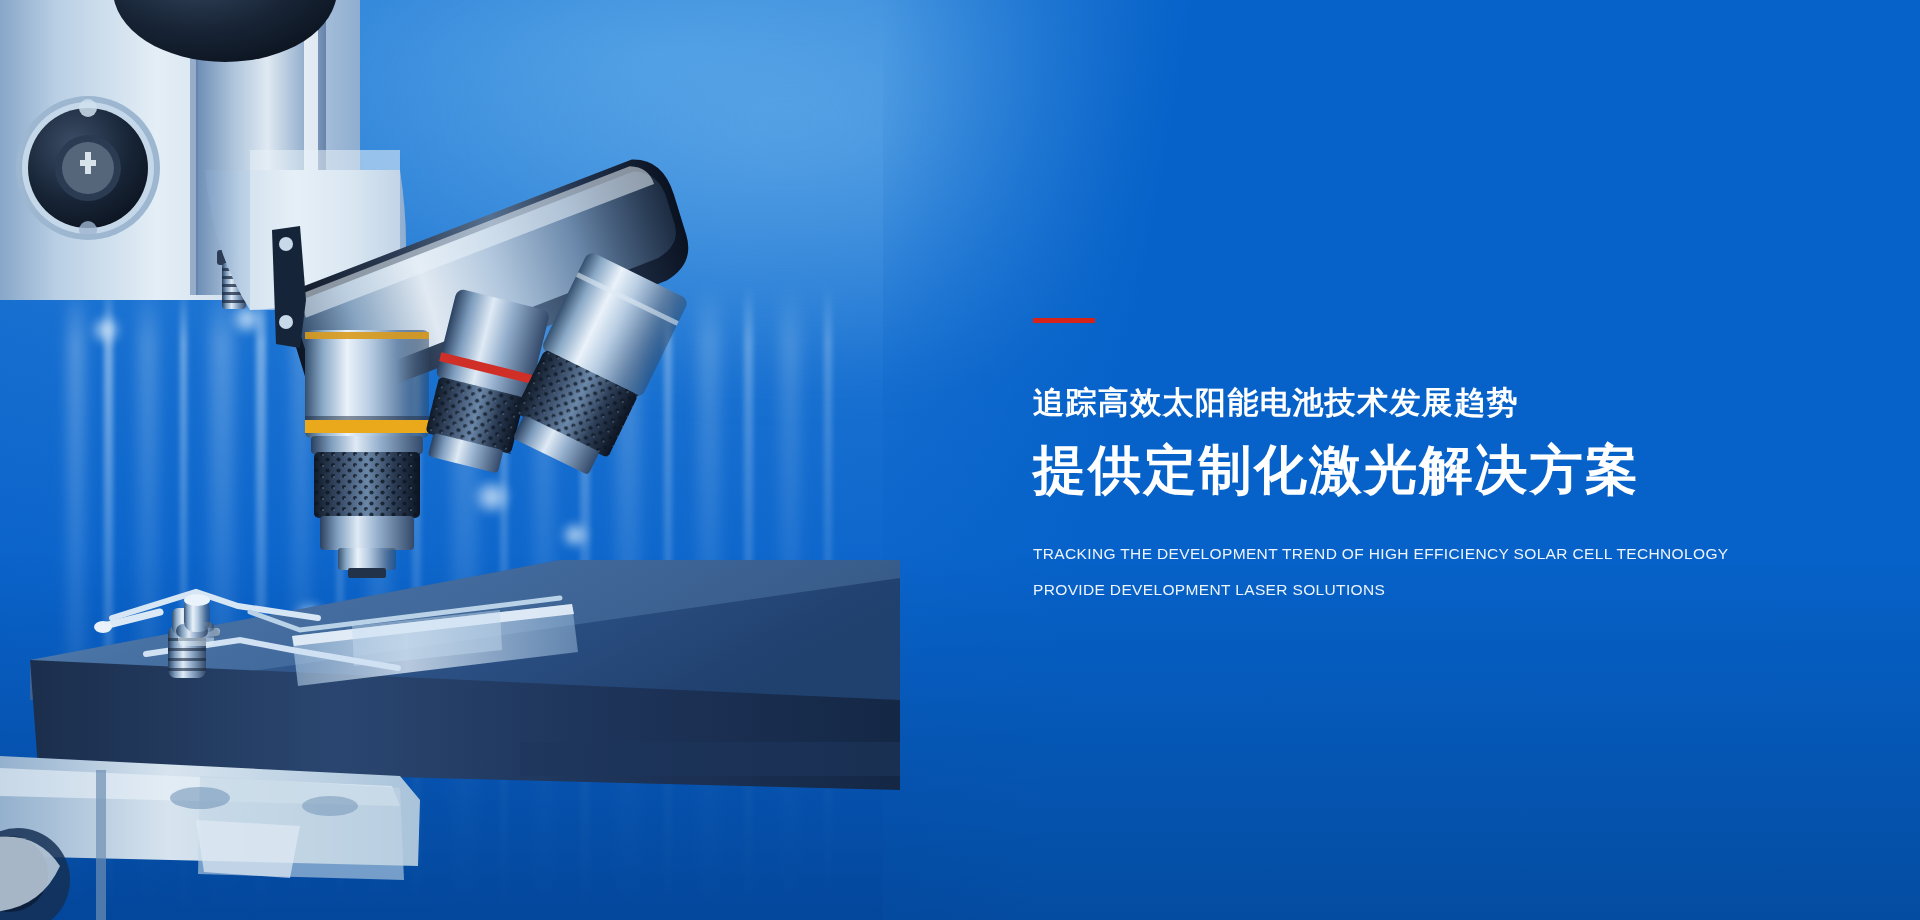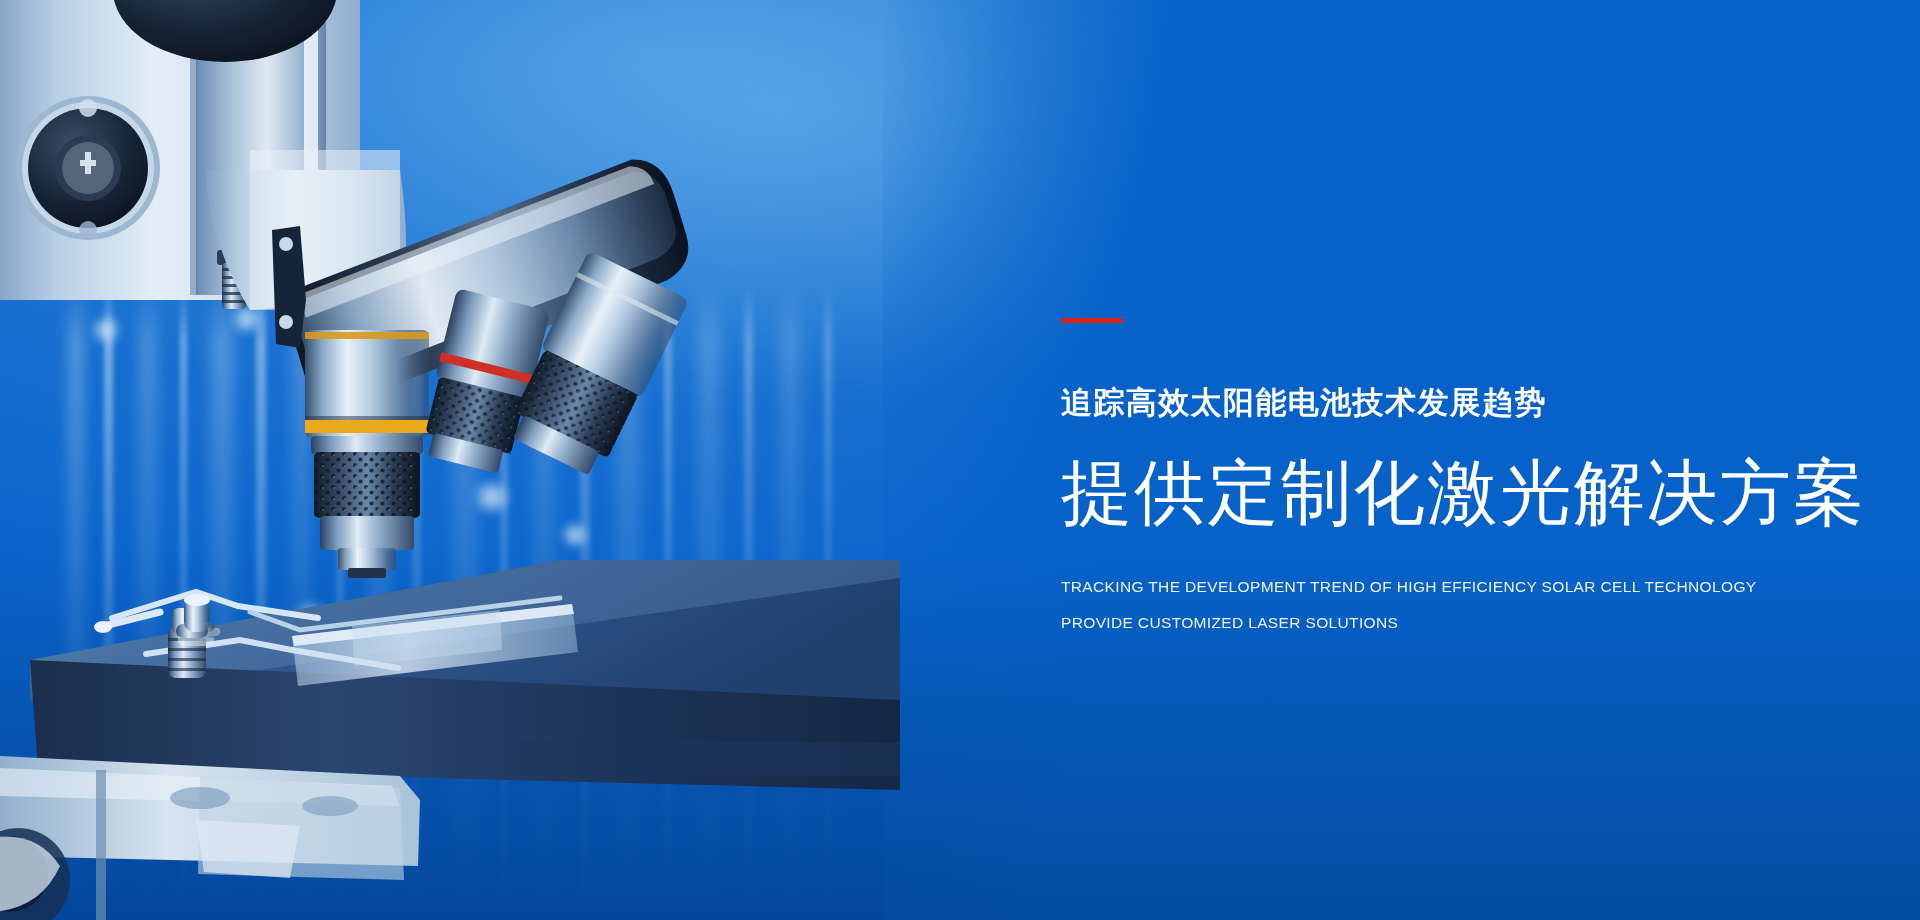--- a/index.html
+++ b/index.html
@@ -49,43 +49,43 @@
     filter:blur(5px);
   }
 
   
   .scope { position:absolute; left:0; top:0; width:900px; height:920px; }
   .scope svg { display:block; }
 
   
   .content {
     position:absolute;
-    left:1061px; top:318px;
+    left:1033px; top:318px;
     width:840px;
   }
   .accent-rule {
     width:62px; height:5px;
     background:#d6241b;
     margin-bottom:63px;
   }
   .kicker {
     color:#ffffff;
     font-size:31px;
     font-weight:bold;
     letter-spacing:1.4px;
     line-height:1.1;
     white-space:nowrap;
   }
   .headline {
     color:#ffffff;
-    font-size:71px;
-    font-weight:normal;
+    font-size:53px;
+    font-weight:bold;
     letter-spacing:2.2px;
     line-height:1.18;
-    margin-top:31px;
+    margin-top:19px;
     white-space:nowrap;
   }
   .en-block { margin-top:44px; }
   .en-line {
     color:#eef4fb;
     font-size:15.5px;
     letter-spacing:.35px;
     line-height:1;
     white-space:nowrap;
   }
@@ -328,17 +328,17 @@
       <path d="M-10 838 Q36 830 60 866 Q40 910 -10 912 Z" fill="#cddcea" opacity=".8"></path>
     </svg>
   </div>
 
   <div class="content">
     <div class="accent-rule"></div>
     <div class="kicker">追踪高效太阳能电池技术发展趋势</div>
     <div class="headline">提供定制化激光解决方案</div>
     <div class="en-block">
       <div class="en-line">TRACKING THE DEVELOPMENT TREND OF HIGH EFFICIENCY SOLAR CELL TECHNOLOGY</div>
-      <div class="en-line">PROVIDE CUSTOMIZED LASER SOLUTIONS</div>
+      <div class="en-line">PROVIDE DEVELOPMENT LASER SOLUTIONS</div>
     </div>
   </div>
 
 </div>
 
 </body></html>

